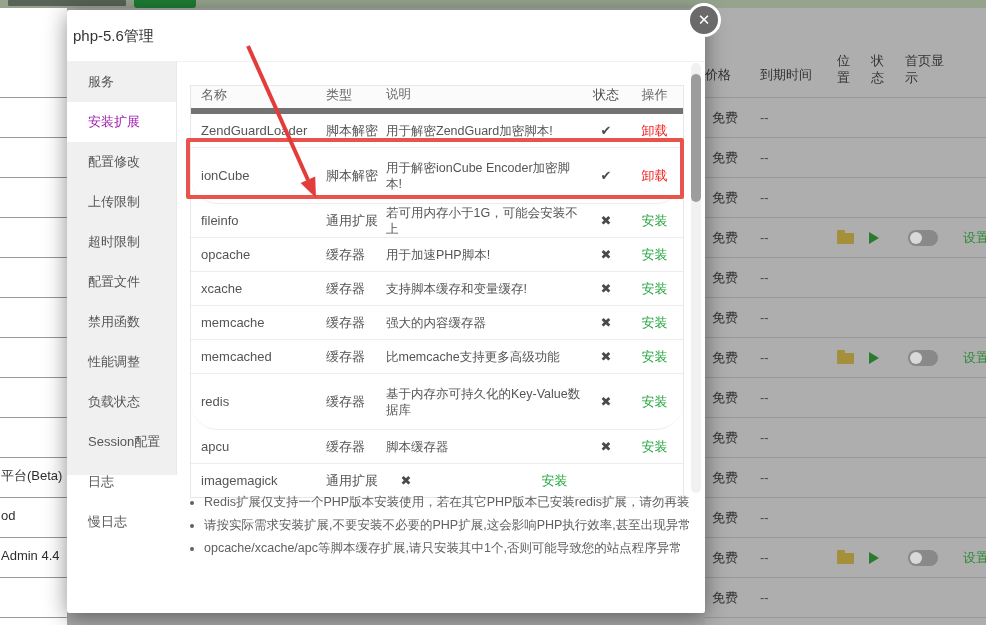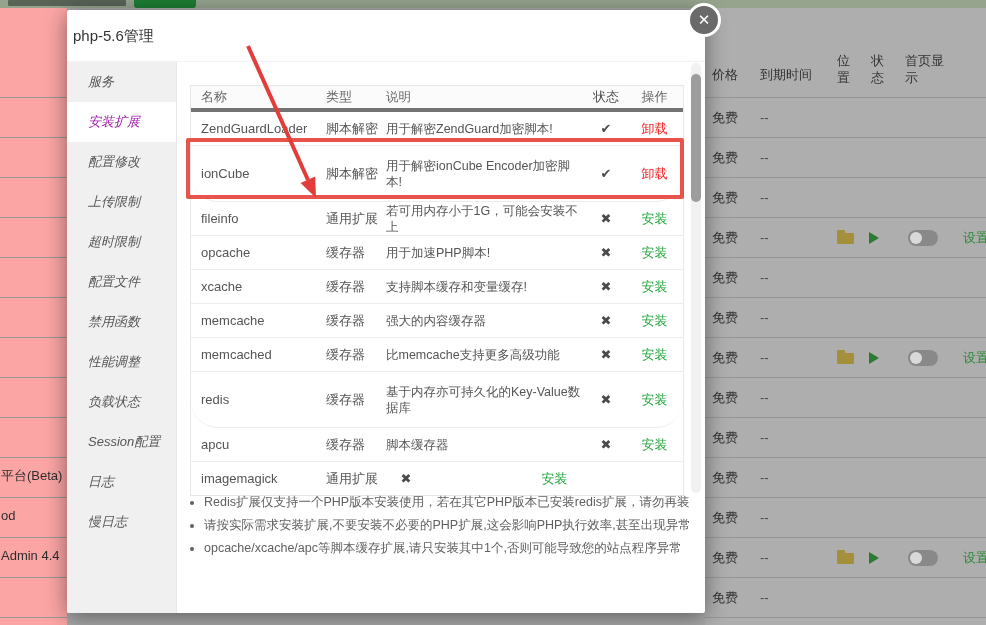--- a/index.html
+++ b/index.html
@@ -5,31 +5,31 @@
   html,body{margin:0;padding:0;}
   .screen{position:relative;width:986px;height:625px;overflow:hidden;
     background:#a9a9a9;font-family:"Liberation Sans","DejaVu Sans",sans-serif;
     -webkit-font-smoothing:antialiased;}
   
   .top-strip{position:absolute;left:0;top:0;width:986px;height:8px;background:#96a48e;}
   .top-text-smudge{position:absolute;left:8px;top:0;width:118px;height:6px;
     background:rgba(40,45,40,.55);border-radius:1px;}
   .top-green-button{position:absolute;left:134px;top:0;width:62px;height:8px;
     background:#1d7c33;border-radius:0 0 3px 3px;}
-  .bg-left{position:absolute;left:0;top:8px;width:67px;height:617px;background:#fca5a5;overflow:hidden;}
+  .bg-left{position:absolute;left:0;top:8px;width:67px;height:617px;background:#ffffff;overflow:hidden;}
   .bgl-rows{position:absolute;left:0;top:89px;width:67px;border-top:1px solid #979797;}
   .bgl-row{height:40px;border-bottom:1px solid #979797;box-sizing:border-box;}
   .bgl-frag{position:absolute;left:1px;font-size:13px;line-height:16px;color:#2e2e2e;white-space:nowrap;}
   .bgl-frag.f1{top:460px;}
   .bgl-frag.f2{top:500px;}
   .bgl-frag.f3{top:540px;}
   .bg-right{position:absolute;left:705px;top:8px;width:281px;height:617px;background:#aeaeae;overflow:hidden;}
   .bgr-header{position:absolute;left:0;top:0;width:281px;height:89px;}
   .bgr-header span{position:absolute;font-size:13px;color:#333;line-height:17px;}
-  .h-price{left:7px;top:58px;text-align:center;}
+  .h-price{left:0;top:58px;text-align:center;}
   .h-expiry{left:55px;top:58px;}
   .h-pos{left:132px;top:44px;width:16px;}
   .h-status{left:166px;top:44px;width:16px;}
   .h-home{left:200px;top:44px;width:45px;}
   .bgr-rows{position:absolute;left:0;top:89px;width:281px;border-top:1px solid #979797;}
   .bgr-row{position:relative;height:40px;border-bottom:1px solid #979797;box-sizing:border-box;padding-left:42px;}
   .bgr-price{position:absolute;left:7px;top:0;line-height:39px;font-size:13px;color:#333;}
   .bgr-expiry{position:absolute;left:55px;top:0;line-height:39px;font-size:13px;color:#4a4a4a;}
   .bg-folder-icon{position:absolute;left:132px;top:15px;width:17px;height:11px;
     background:var(--dim_folder_olive);border-radius:1px;}
@@ -45,29 +45,29 @@
   .bgr-settings{position:absolute;left:258px;top:0;line-height:39px;font-size:13px;
     color:var(--dim_settings_green);white-space:nowrap;}
   
   .modal{position:absolute;left:67px;top:10px;width:638px;height:603px;background:#fff;
     border-radius:2px;box-shadow:0 4px 22px rgba(0,0,0,.45);z-index:10;overflow:hidden;}
   .modal-title{height:52px;line-height:52px;padding-left:6px;font-size:15px;color:#333;
     border-bottom:1px solid #f2f2f2;box-sizing:border-box;}
   .close-btn{position:absolute;left:687px;top:3px;width:34px;height:34px;box-sizing:border-box;
     background:#6a6a6a;border:3px solid #fff;border-radius:50%;z-index:40;
     color:#fff;font-size:15px;font-weight:bold;text-align:center;line-height:27px;cursor:pointer;}
-  .sidebar{position:absolute;left:0;top:52px;width:110px;height:551px;background:#f0f0f0;
-    border-right:1px solid #e9e9e9;box-sizing:border-box;font-style:italic;}
+  .sidebar{position:absolute;left:0;top:52px;width:110px;height:413px;background:#f0f0f0;
+    border-right:1px solid #e9e9e9;box-sizing:border-box;}
   .side-item{height:40px;line-height:40px;padding-left:21px;font-size:13px;color:#565656;cursor:pointer;}
   .side-item.active{background:#fff;color:#a21caf;}
   
   .ext-table{position:absolute;left:123px;top:75px;width:492px;border:1px solid #e7e7e7;
     box-sizing:content-box;background:#fff;}
-  .ext-header{display:flex;align-items:center;height:22px;background:#fbfbfb;
-    border-bottom:4px solid #737373;font-size:13px;color:#666;}
+  .ext-header{display:flex;height:22px;background:#fbfbfb;
+    border-bottom:6px solid #737373;font-size:13px;color:#666;}
   .ext-row{display:flex;align-items:center;height:33px;border-bottom:1px solid #ececec;
     font-size:13px;color:#555;}
   .ext-row.tall{height:55px;border-radius:27px;}
   .ext-rows .ext-row:last-child{border-bottom:none;}
   .c-name{flex:0 0 125px;padding-left:10px;box-sizing:border-box;}
   .c-type{flex:0 0 70px;padding-left:10px;box-sizing:border-box;}
   .c-desc{flex:0 0 200px;font-size:12.5px;line-height:16px;}
   .c-status{flex:0 0 40px;text-align:center;color:#4a4a4a;font-size:13px;}
   .c-action{flex:1;text-align:center;}
   .act{color:var(--install_green);cursor:pointer;text-decoration:none;font-size:13px;}

